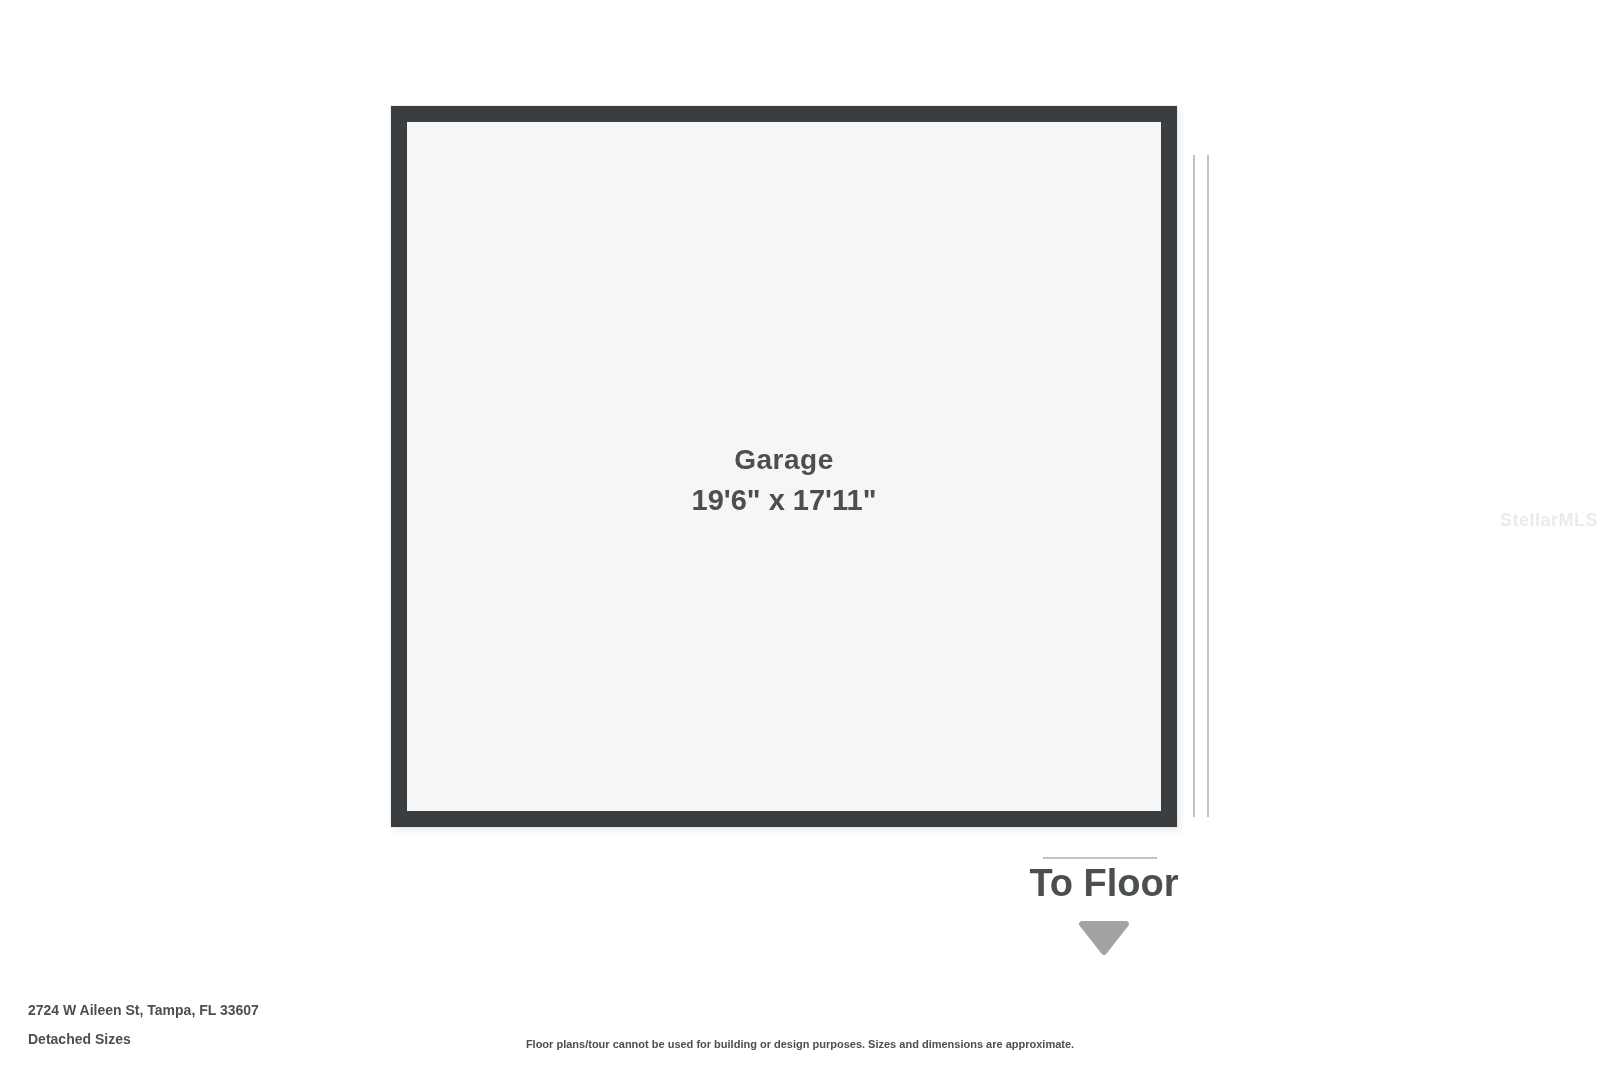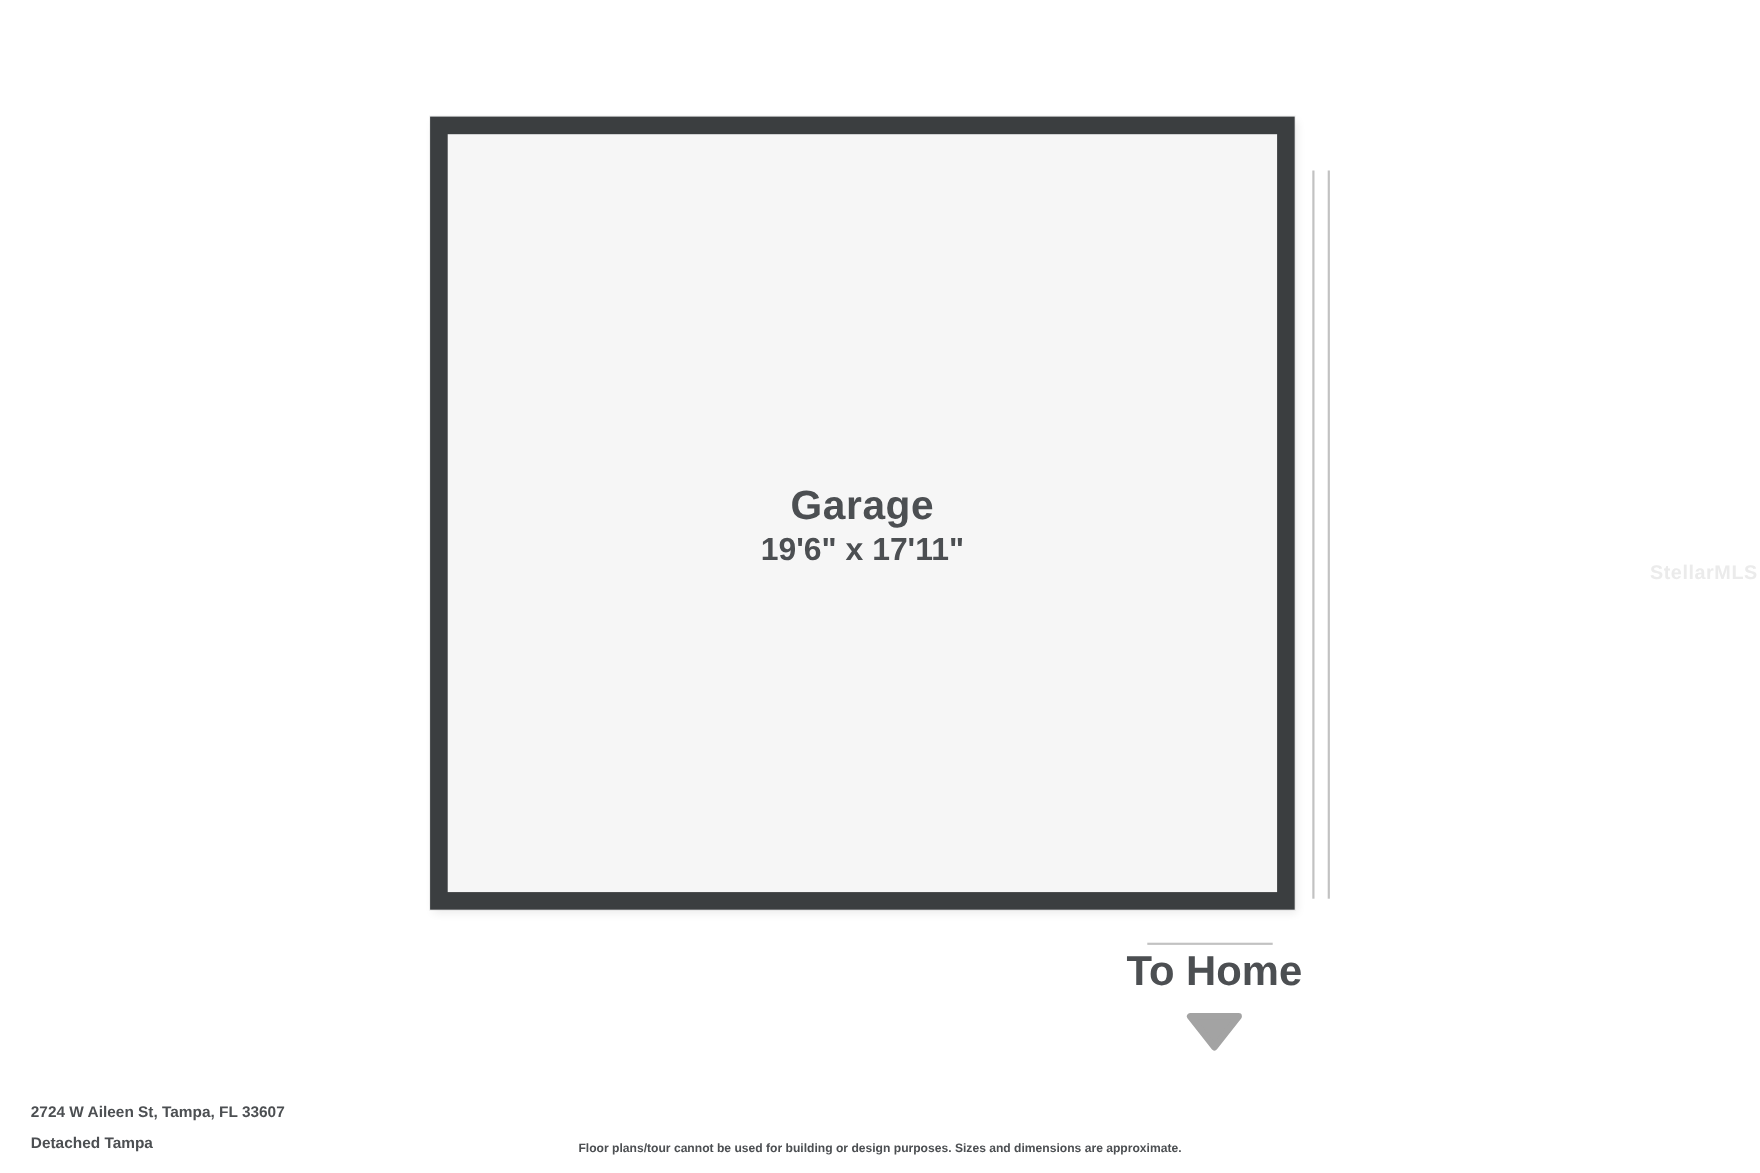--- a/index.html
+++ b/index.html
@@ -17,21 +17,21 @@
     position: absolute;
     left: 391px; top: 106px;
     width: 786px; height: 721px;
     border: 16px solid var(--wall, #3b3e40);
     background: var(--room-fill, #f6f6f6);
     box-shadow: 0 0 0 1px rgba(0,0,0,0.05), 3px 4px 8px rgba(0,0,0,0.08);
   }
   .room { position: absolute; inset: 0; }
   .room-label { position: absolute; left: 0; right: 0; top: 316px; text-align: center; }
   .room-name {
-    font-size: 37px; font-weight: bold; line-height: 44px;
+    font-size: 28px; font-weight: bold; line-height: 44px;
     color: var(--text, #4c4f52); letter-spacing: 0.5px;
   }
   .room-dims {
     font-size: 29px; font-weight: bold; line-height: 37px;
     color: var(--text, #4c4f52);
   }
 
   
   .opening-right {
     position: absolute;
@@ -101,27 +101,27 @@
       <div class="room-label">
         <div class="room-name">Garage</div>
         <div class="room-dims">19'6" x 17'11"</div>
       </div>
     </div>
     <div class="opening-right"></div>
     <div class="opening-bottom"></div>
   </div>
 
   <div class="to-home">
-    <div class="to-home-label">To Home</div>
+    <div class="to-home-label">To Floor</div>
     <svg class="to-home-arrow" viewBox="0 0 54 36" xmlns="http://www.w3.org/2000/svg" aria-hidden="true">
       <path d="M5 4 L49 4 L27 32 Z" fill="currentColor" stroke="currentColor" stroke-width="6" stroke-linejoin="round"></path>
     </svg>
   </div>
 
   <div class="watermark">StellarMLS</div>
 
   <div class="address">2724 W Aileen St, Tampa, FL 33607</div>
 
-  <div class="plan-title">Detached Tampa</div>
+  <div class="plan-title">Detached Sizes</div>
 
   <div class="disclaimer">Floor plans/tour cannot be used for building or design purposes. Sizes and dimensions are approximate.</div>
 
 </div>
 
 </body></html>

